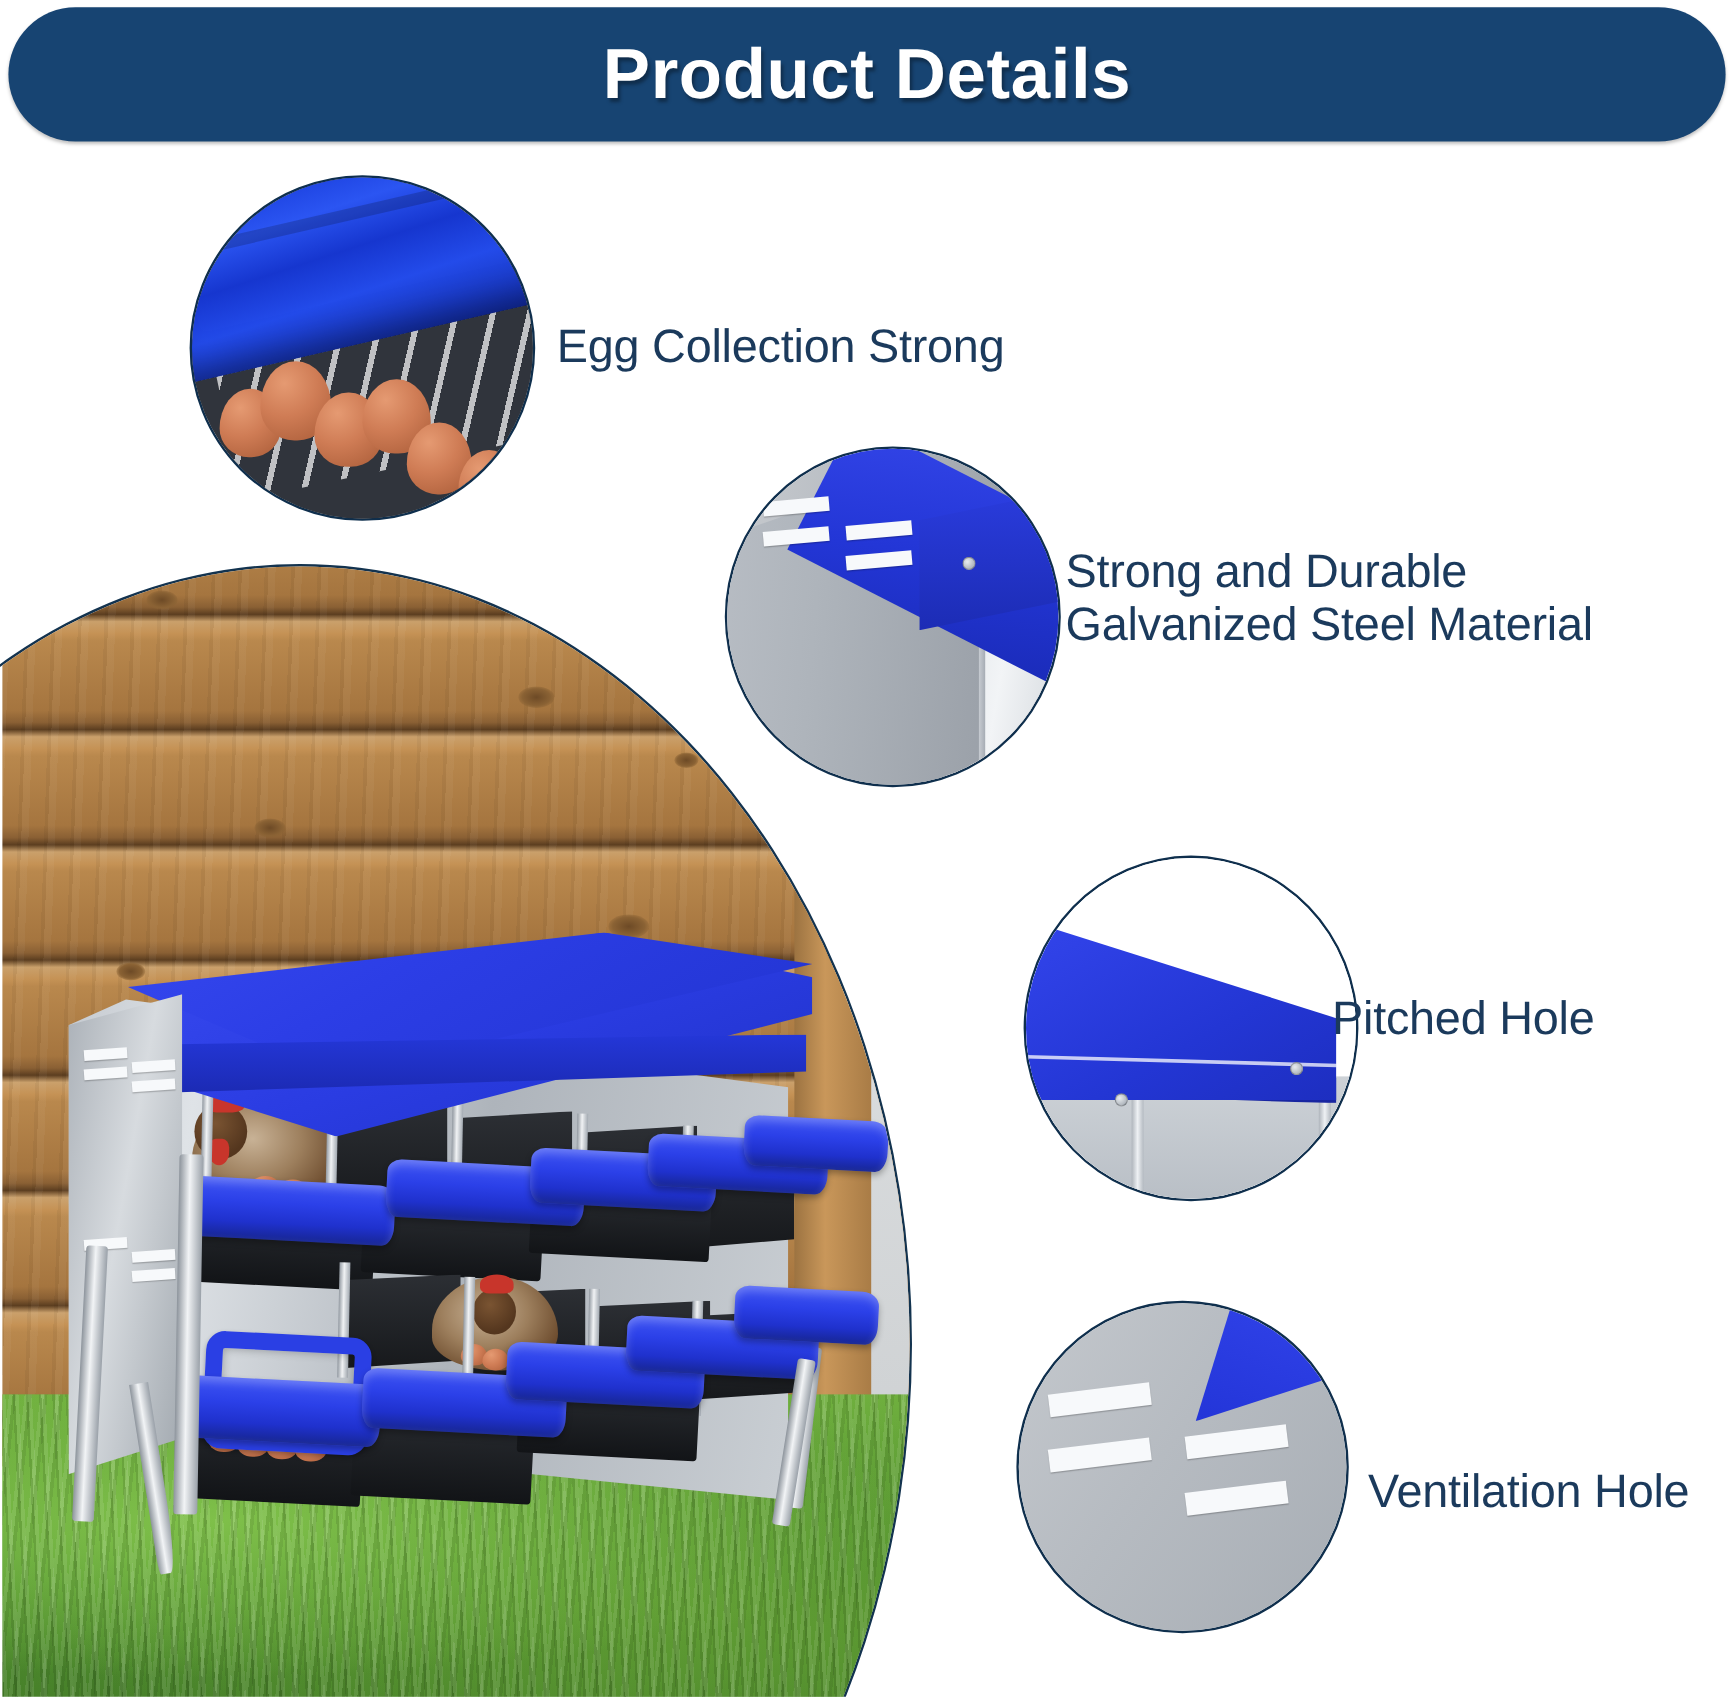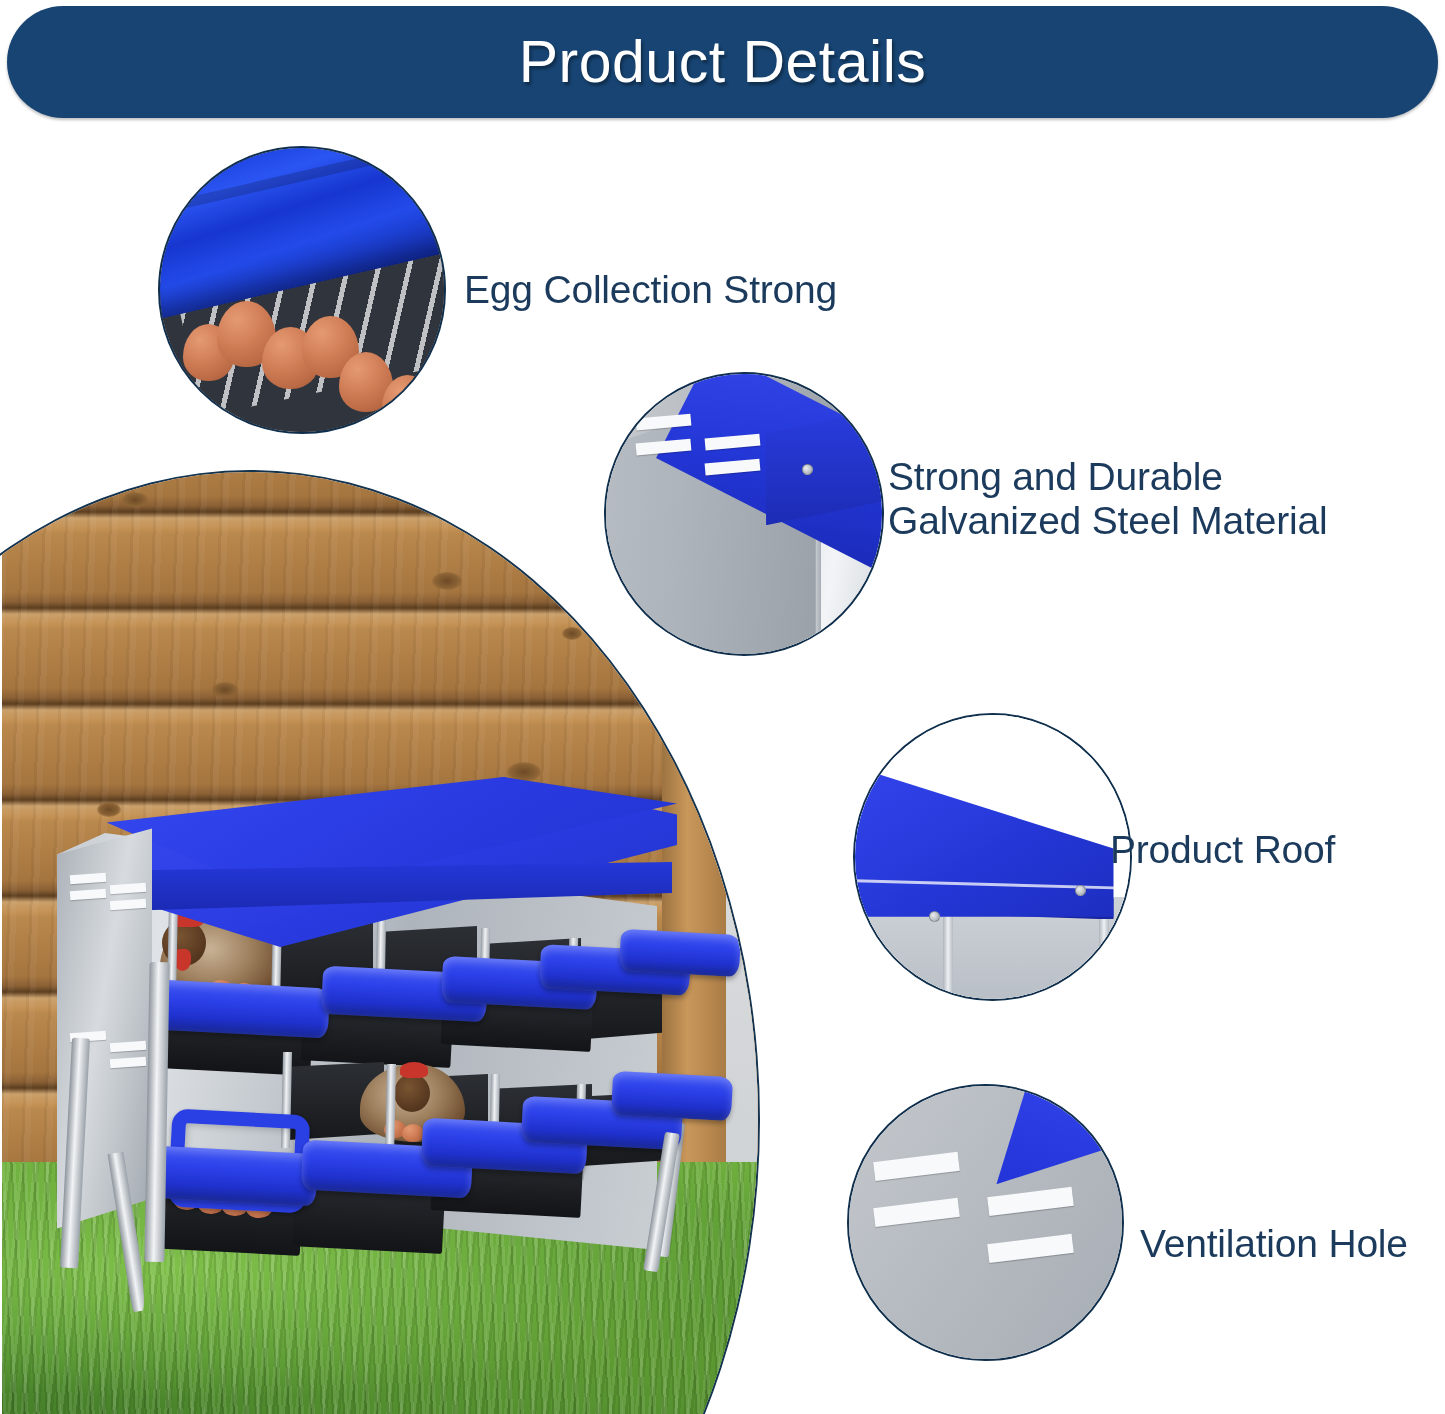--- a/index.html
+++ b/index.html
@@ -29,21 +29,21 @@
   }
   #page-title {
     position: absolute;
     left: 0; right: 0;
     top: 50%;
     transform: translateY(-50%);
     text-align: center;
     color: #ffffff;
     font-family: "Liberation Sans Narrow", "Liberation Sans", sans-serif;
     font-size: 59px;
-    font-weight: normal;
+    font-weight: bold;
     letter-spacing: 0.5px;
     text-shadow: 2px 3px 3px rgba(0,0,0,0.35);
   }
 
   
   .feature-label {
     position: absolute;
     color: #1b3a5c;
     font-size: 39px;
     line-height: 1.13;
@@ -366,21 +366,21 @@
     <div class="roof-gray-post" style="left:46%;"></div>
     <div class="roof-gray-post" style="left:88%;"></div>
   </div>
   <div class="roof-slab-edge"></div>
   <div class="roof-slab-top"></div>
   <div class="roof-hairline"></div>
   <div class="screw" style="left:27%; top:69%;"></div>
   <div class="screw" style="left:80%; top:60%;"></div>
 </div>
 
-<div class="feature-label" style="left:1110px; top:828px; width:330px;">Product Roof</div>
+<div class="feature-label" style="left:1110px; top:828px; width:330px;">Pitched Hole</div>
 
 <div class="callout" id="callout-vent">
   <div class="vent-bg"></div>
   <div class="vent-bluewedge"></div>
 
   <div class="vent-slot" style="left:9%;  top:26%; width:31%; height:7%; transform:rotate(-7deg);"></div>
   <div class="vent-slot" style="left:9%;  top:43%; width:31%; height:7%; transform:rotate(-7deg);"></div>
   <div class="vent-slot" style="left:51%; top:39%; width:31%; height:7%; transform:rotate(-7deg);"></div>
   <div class="vent-slot" style="left:51%; top:56%; width:31%; height:7%; transform:rotate(-7deg);"></div>
 </div>

